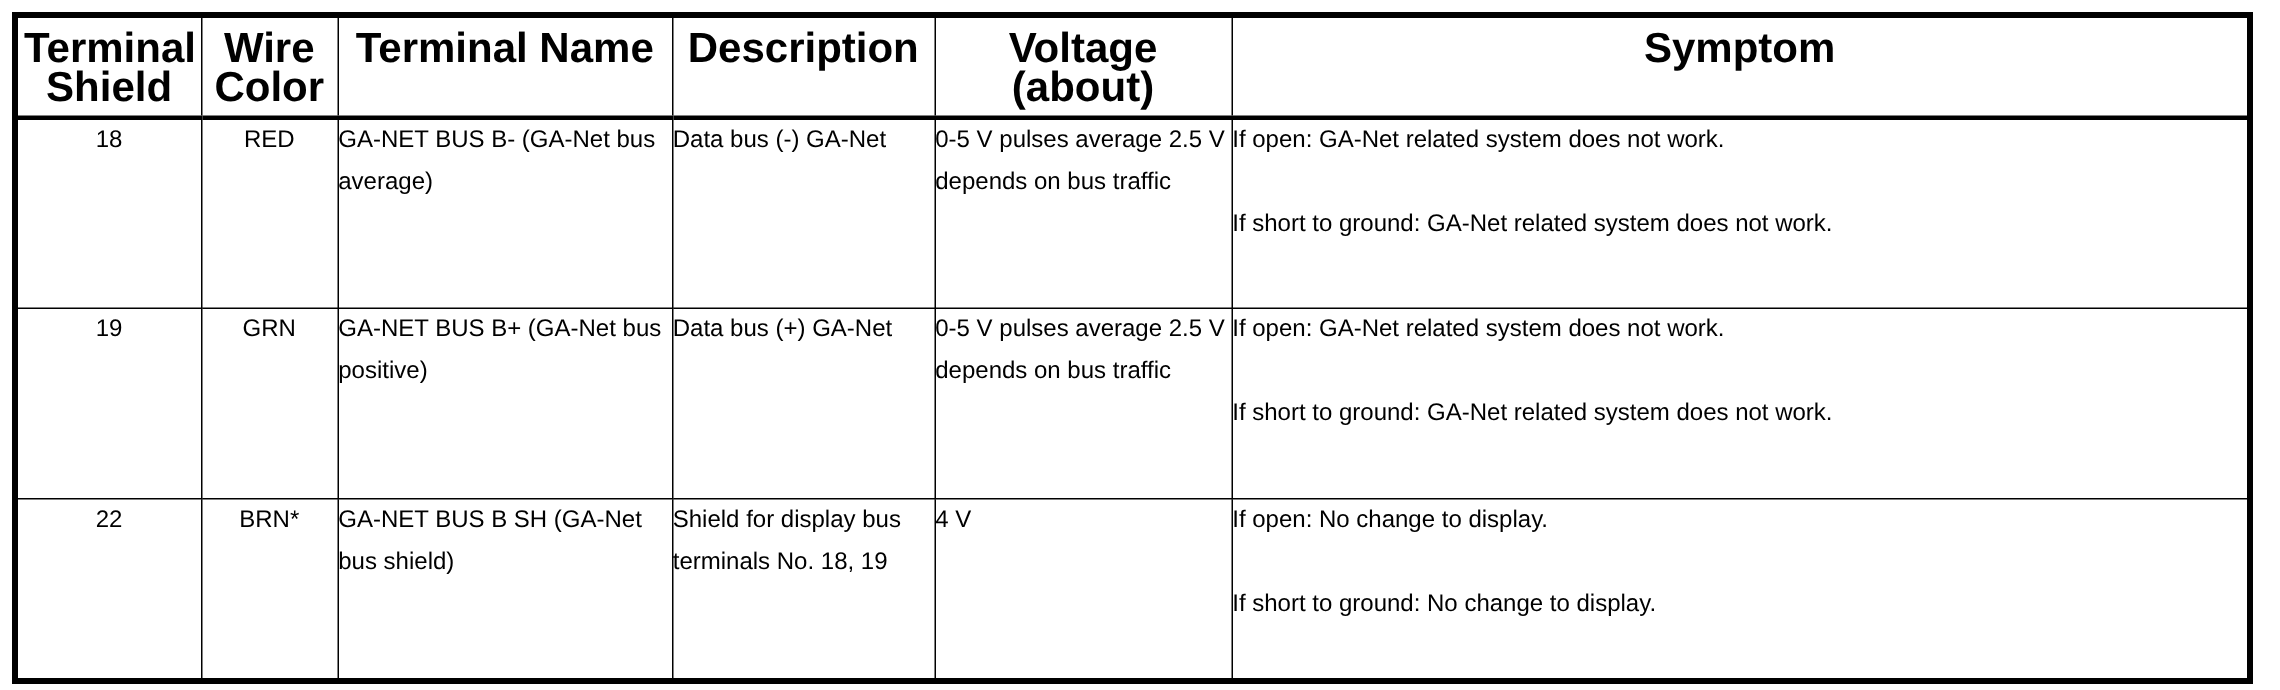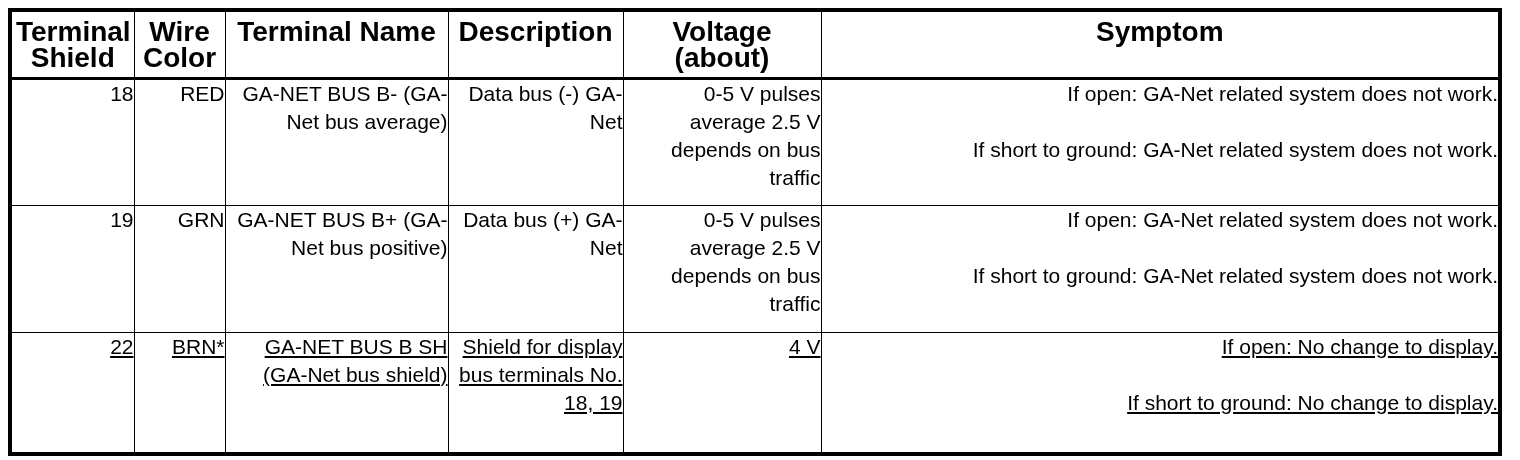--- a/index.html
+++ b/index.html
@@ -38,40 +38,39 @@
   table.wiring-table col.c-name   { width: 223px; }
   table.wiring-table col.c-desc   { width: 175px; }
   table.wiring-table col.c-volt   { width: 198px; }
   table.wiring-table col.c-symp   { width: 679px; }
 
   table.wiring-table th,
   table.wiring-table td {
     border: 1px solid #000000;
     vertical-align: top;
     padding: 0;
-    font-size: 21px;
+    font-size: 16px;
     line-height: 28px;
-    text-align: right;
   }
 
   
   table.wiring-table thead th {
     border-bottom: 3px solid #000000;
     font-weight: bold;
     text-align: center;
     vertical-align: top;
     padding: 7px 4px 4px 4px;
     line-height: 26px;
     font-size: 28px;
   }
 
   table.wiring-table thead tr { height: 68px; }
 
   table.wiring-table tbody tr { height: 127px; }
-  table.wiring-table tbody tr.last-row { height: 122px; text-decoration: underline; }
+  table.wiring-table tbody tr.last-row { height: 122px; }
 
   td.cell-center {
     text-align: center;
     padding: 8px 4px 4px 4px;
   }
   td.cell-left {
     text-align: left;
     padding: 8px 5px 4px 5px;
   }
   td.cell-symptom {

